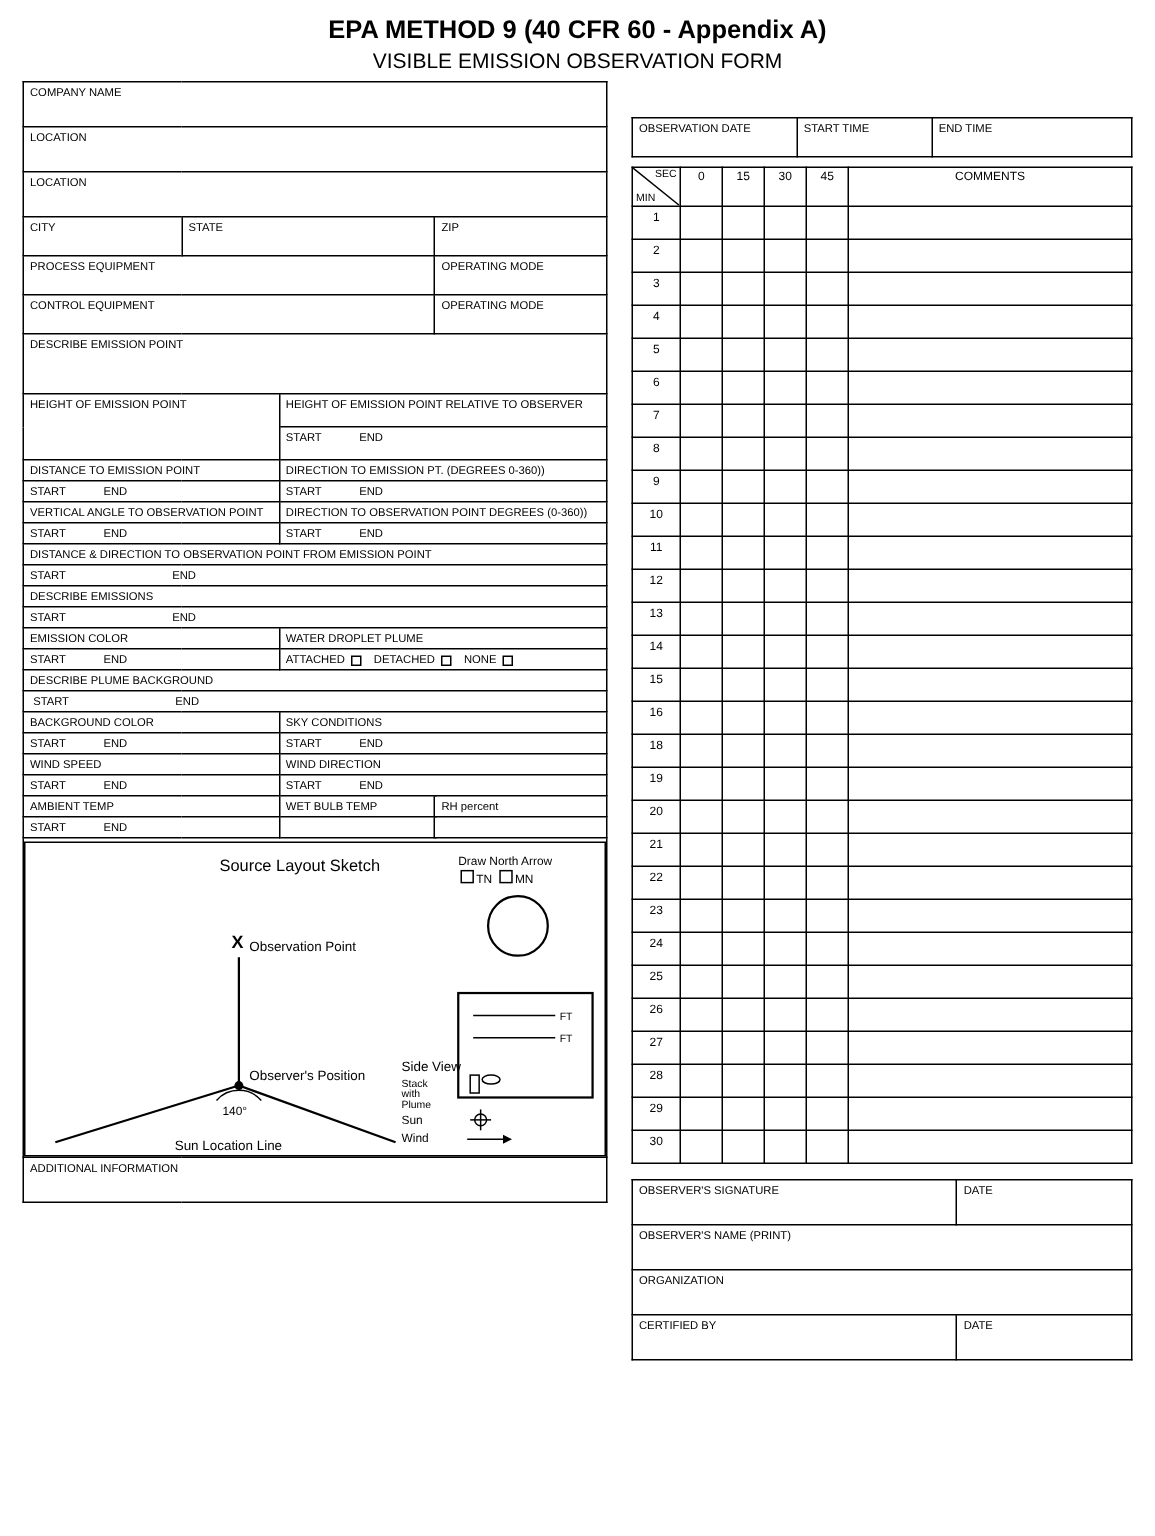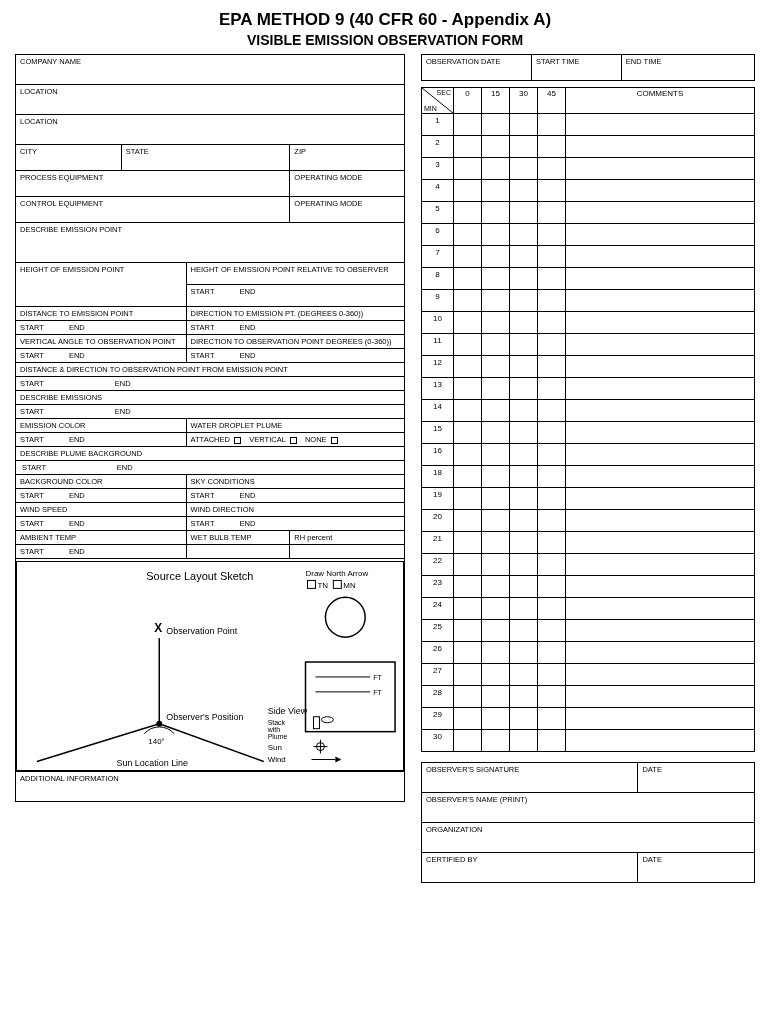--- a/index.html
+++ b/index.html
@@ -14,30 +14,30 @@
     padding: 10px 15px;
   }
   .title {
     text-align: center;
     font-weight: bold;
     font-size: 17px;
     margin-bottom: 2px;
   }
   .subtitle {
     text-align: center;
-    font-weight: bold;
+    font-weight: normal;
     font-size: 14px;
     margin-bottom: 6px;
   }
   .columns {
     display: flex;
     gap: 16px;
   }
   .left { flex: 0 0 390px; }
-  .right { flex: 1; }
+  .right { flex: 1; margin-top: 24px; }
   table { border-collapse: collapse; width: 100%; }
   td, th {
     border: 1px solid #000;
     padding: 2px 4px;
     vertical-align: top;
     font-size: 8px;
     text-align: left;
     font-weight: normal;
   }
   .lbl { font-size: 7.5px; }
@@ -147,21 +147,21 @@
         <tr>
           <td colspan="3" class="lbl">EMISSION COLOR</td>
           <td colspan="3" class="lbl">WATER DROPLET PLUME</td>
         </tr>
         <tr>
           <td colspan="3" class="lbl">
             <span>START</span>&nbsp;&nbsp;&nbsp;&nbsp;&nbsp;&nbsp;&nbsp;&nbsp;&nbsp;&nbsp;&nbsp;&nbsp;<span>END</span>
           </td>
           <td colspan="3" class="lbl nowrap">
             <span>ATTACHED</span> <span class="chk"></span>&nbsp;&nbsp;
-            <span>VERTICAL</span> <span class="chk"></span>&nbsp;&nbsp;
+            <span>DETACHED</span> <span class="chk"></span>&nbsp;&nbsp;
             <span>NONE</span> <span class="chk"></span>
           </td>
         </tr>
         <tr>
               <td colspan="6" class="lbl">DESCRIBE PLUME BACKGROUND</td>
             </tr>
         <tr>
           <td colspan="6" class="lbl">
             &nbsp;<span>START</span>&nbsp;&nbsp;&nbsp;&nbsp;&nbsp;&nbsp;&nbsp;&nbsp;&nbsp;&nbsp;&nbsp;&nbsp;&nbsp;&nbsp;&nbsp;&nbsp;&nbsp;&nbsp;&nbsp;&nbsp;&nbsp;&nbsp;&nbsp;&nbsp;&nbsp;&nbsp;&nbsp;&nbsp;&nbsp;&nbsp;&nbsp;&nbsp;&nbsp;&nbsp;<span>END</span>
           </td>

